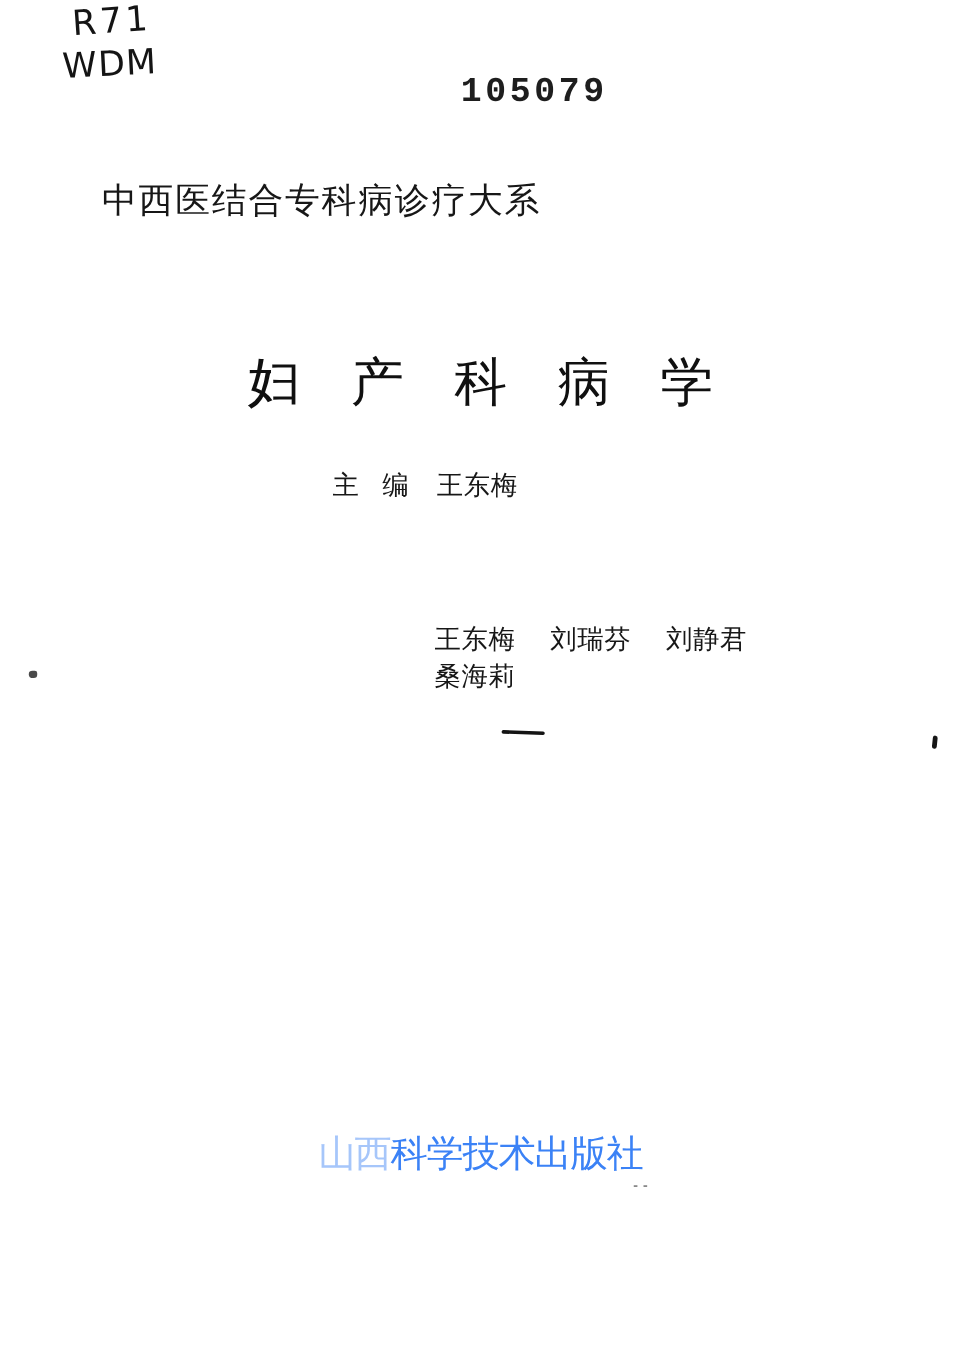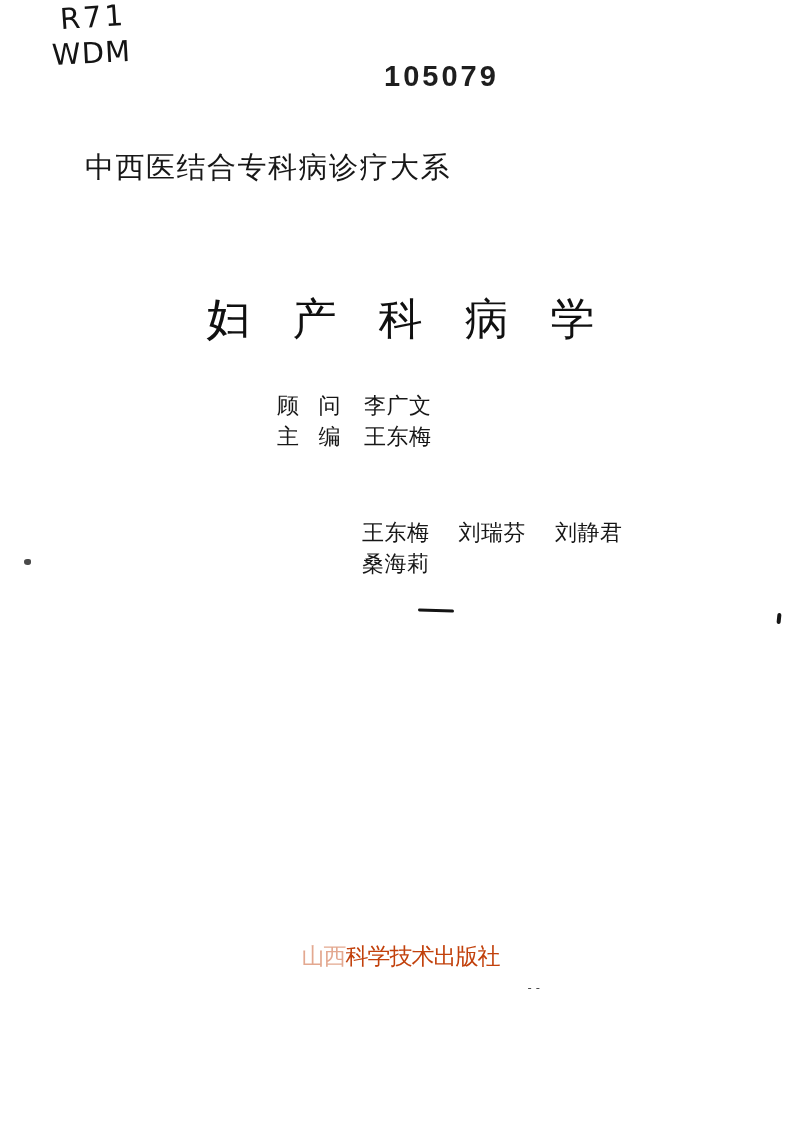--- a/index.html
+++ b/index.html
@@ -26,21 +26,21 @@
     font-weight: 400;
   }
   .hw-line1 { left: 60px; top: 2px;  transform: rotate(-4deg); }
   .hw-line2 { left: 52px; top: 38px; transform: rotate(-3deg); letter-spacing: 1px; }
 
   
   .stamp {
     position: absolute;
     left: 384px;
     top: 60px;
-    font-family: Liberation Sans, sans-serif;
+    font-family: Liberation Mono, monospace;
     font-weight: bold;
     font-size: 29px;
     letter-spacing: 3px;
     color: #1e1e1e;
   }
 
   
   .series-title {
     position: absolute;
     left: 85px;
@@ -126,23 +126,23 @@
     transform: rotate(2deg);
   }
 
   
   .publisher {
     position: absolute;
     left: 0;
     top: 941px;
     width: 100%;
     text-align: center;
-    font-size: 23px;
+    font-size: 31px;
     letter-spacing: -1px;
-    color: #c2410c;
+    color: #3b82f6;
   }
   .publisher .faded  { opacity: 0.45; }
 
   
   .speck-left {
     position: absolute;
     left: 24px;
     top: 559px;
     width: 7px;
     height: 6px;
@@ -178,24 +178,20 @@
 
 <div class="stamp">105079</div>
 
 <div class="series-title">中西医结合专科病诊疗大系</div>
 
 <div class="main-title">
   <span>妇产科病学</span>
 </div>
 
 <div class="credits">
-  <div class="credit-row">
-    <span class="credit-role">顾问</span>
-    <span class="credit-name">李广文</span>
-  </div>
   <div class="credit-row">
     <span class="credit-role">主编</span>
     <span class="credit-name">王东梅</span>
   </div>
 </div>
 
 <div class="editors">
   <div class="editor-row">
     <span class="editor-name">王东梅</span>
     <span class="editor-name">刘瑞芬</span>

